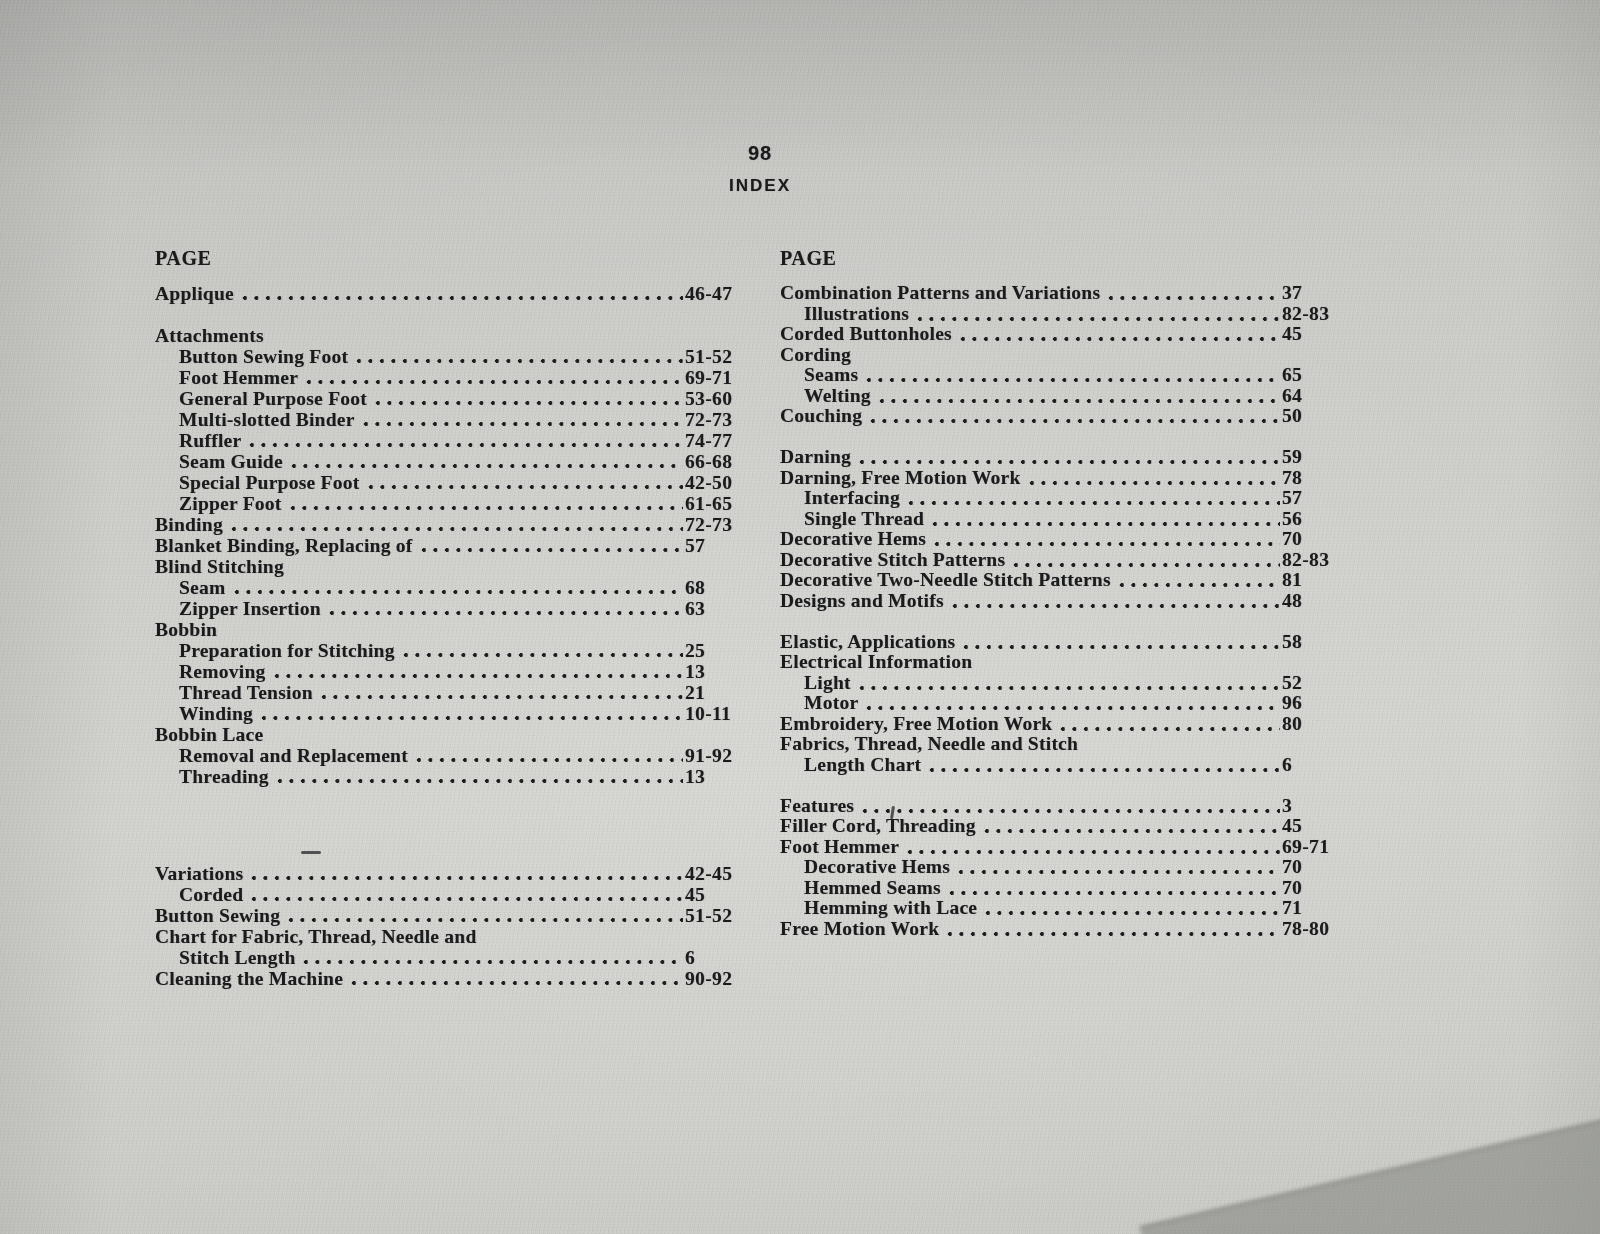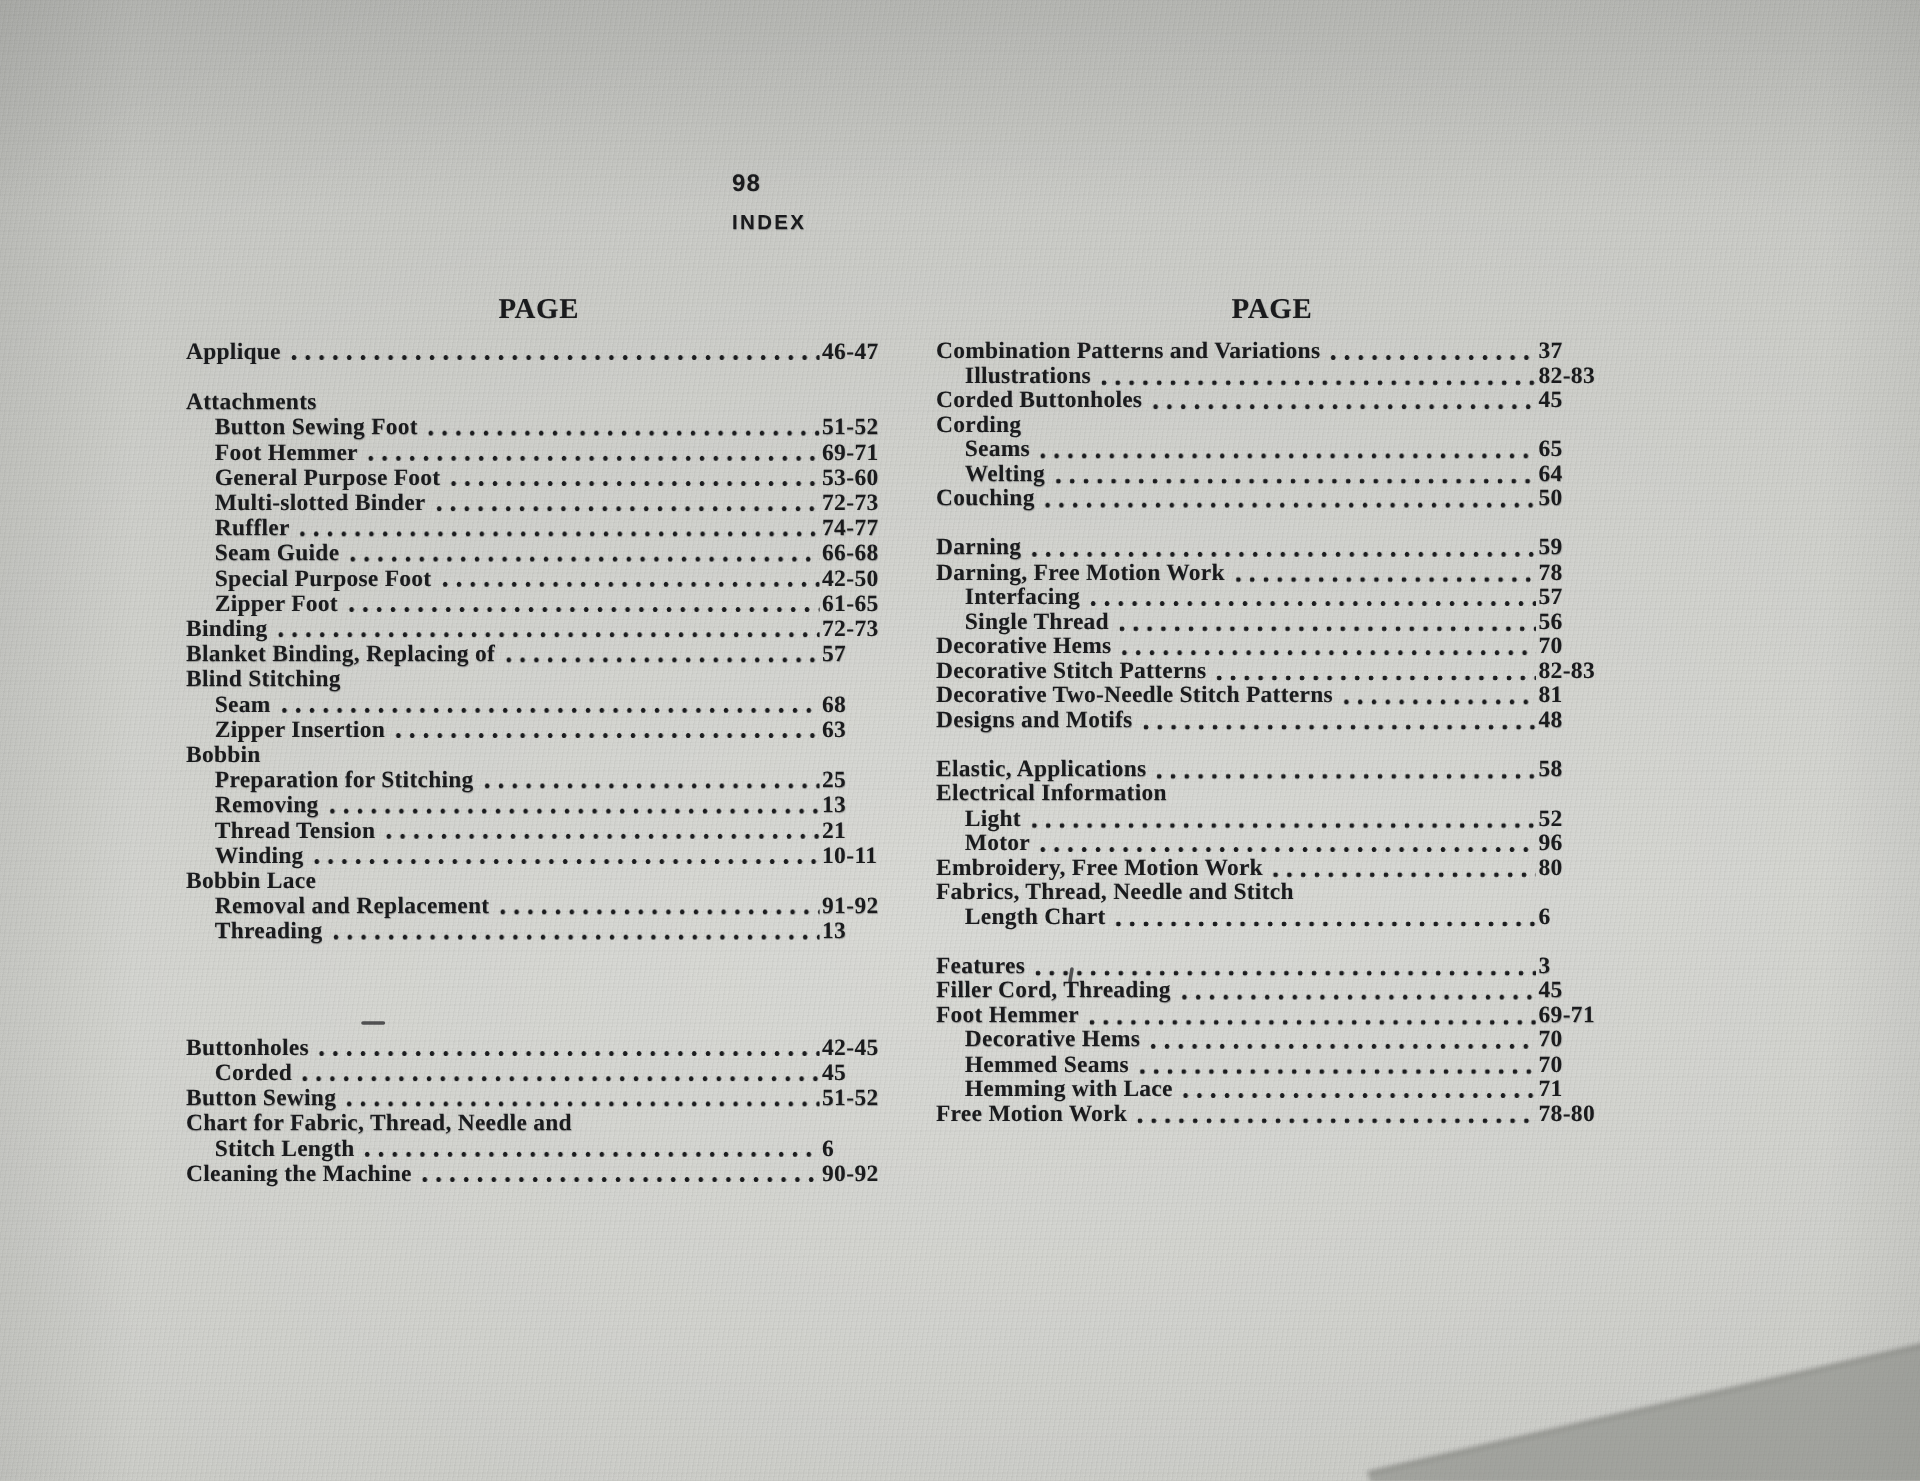--- a/index.html
+++ b/index.html
@@ -41,21 +41,21 @@
     position: absolute;
     right: -70px; bottom: -84px;
     width: 520px; height: 150px;
     background: rgba(128,129,124,0.55);
     border-top: 2px solid rgba(84,85,81,0.45);
     transform: rotate(-13deg);
     filter: blur(2px);
     pointer-events: none;
   }
 
-  .centerblock { position: absolute; left: 610px; width: 300px; text-align: left; }
+  .centerblock { position: absolute; left: 610px; width: 300px; text-align: center; }
   #folio {
     top: 142px;
     font-family: "Liberation Sans", sans-serif;
     font-size: 20px; font-weight: bold; letter-spacing: 1px;
     text-shadow: 0.3px 0.4px 0.8px rgba(26,27,29,0.4);
   }
   #page-title {
     top: 176px;
     font-family: "Liberation Sans", sans-serif;
     font-size: 17px; font-weight: bold; letter-spacing: 2px;
@@ -68,22 +68,22 @@
     font-size: 19.5px;
     font-weight: bold;
     letter-spacing: 0.25px;
     text-shadow: 0.3px 0.4px 0.7px rgba(26,27,29,0.35);
     --lh: 21px;
   }
   #col-left  { left: 155px; width: 590px; }
   #col-right { left: 780px; width: 562px; --lh: 20.5px; }
 
   .col-header {
-    text-align: center;
-    font-size: 24px;
+    text-align: left;
+    font-size: 20px;
     line-height: 22px;
     letter-spacing: 0.6px;
     margin-bottom: 14px;
     padding-right: 2px;
   }
   .row {
     display: flex;
     align-items: baseline;
     line-height: var(--lh);
     height: var(--lh);
@@ -229,21 +229,21 @@
         <span class="leader"></span>
         <span class="page-num">91-92</span>
       </div>
       <div class="row">
         <span class="label ind-1">Threading</span>
         <span class="leader"></span>
         <span class="page-num">13</span>
       </div>
       <div class="spacer" style="height: calc(var(--lh) * 3.6);"></div>
       <div class="row">
-        <span class="label">Buttonholes</span>
+        <span class="label">Variations</span>
         <span class="leader"></span>
         <span class="page-num">42-45</span>
       </div>
       <div class="row">
         <span class="label ind-1">Corded</span>
         <span class="leader"></span>
         <span class="page-num">45</span>
       </div>
       <div class="row">
         <span class="label">Button Sewing</span>

